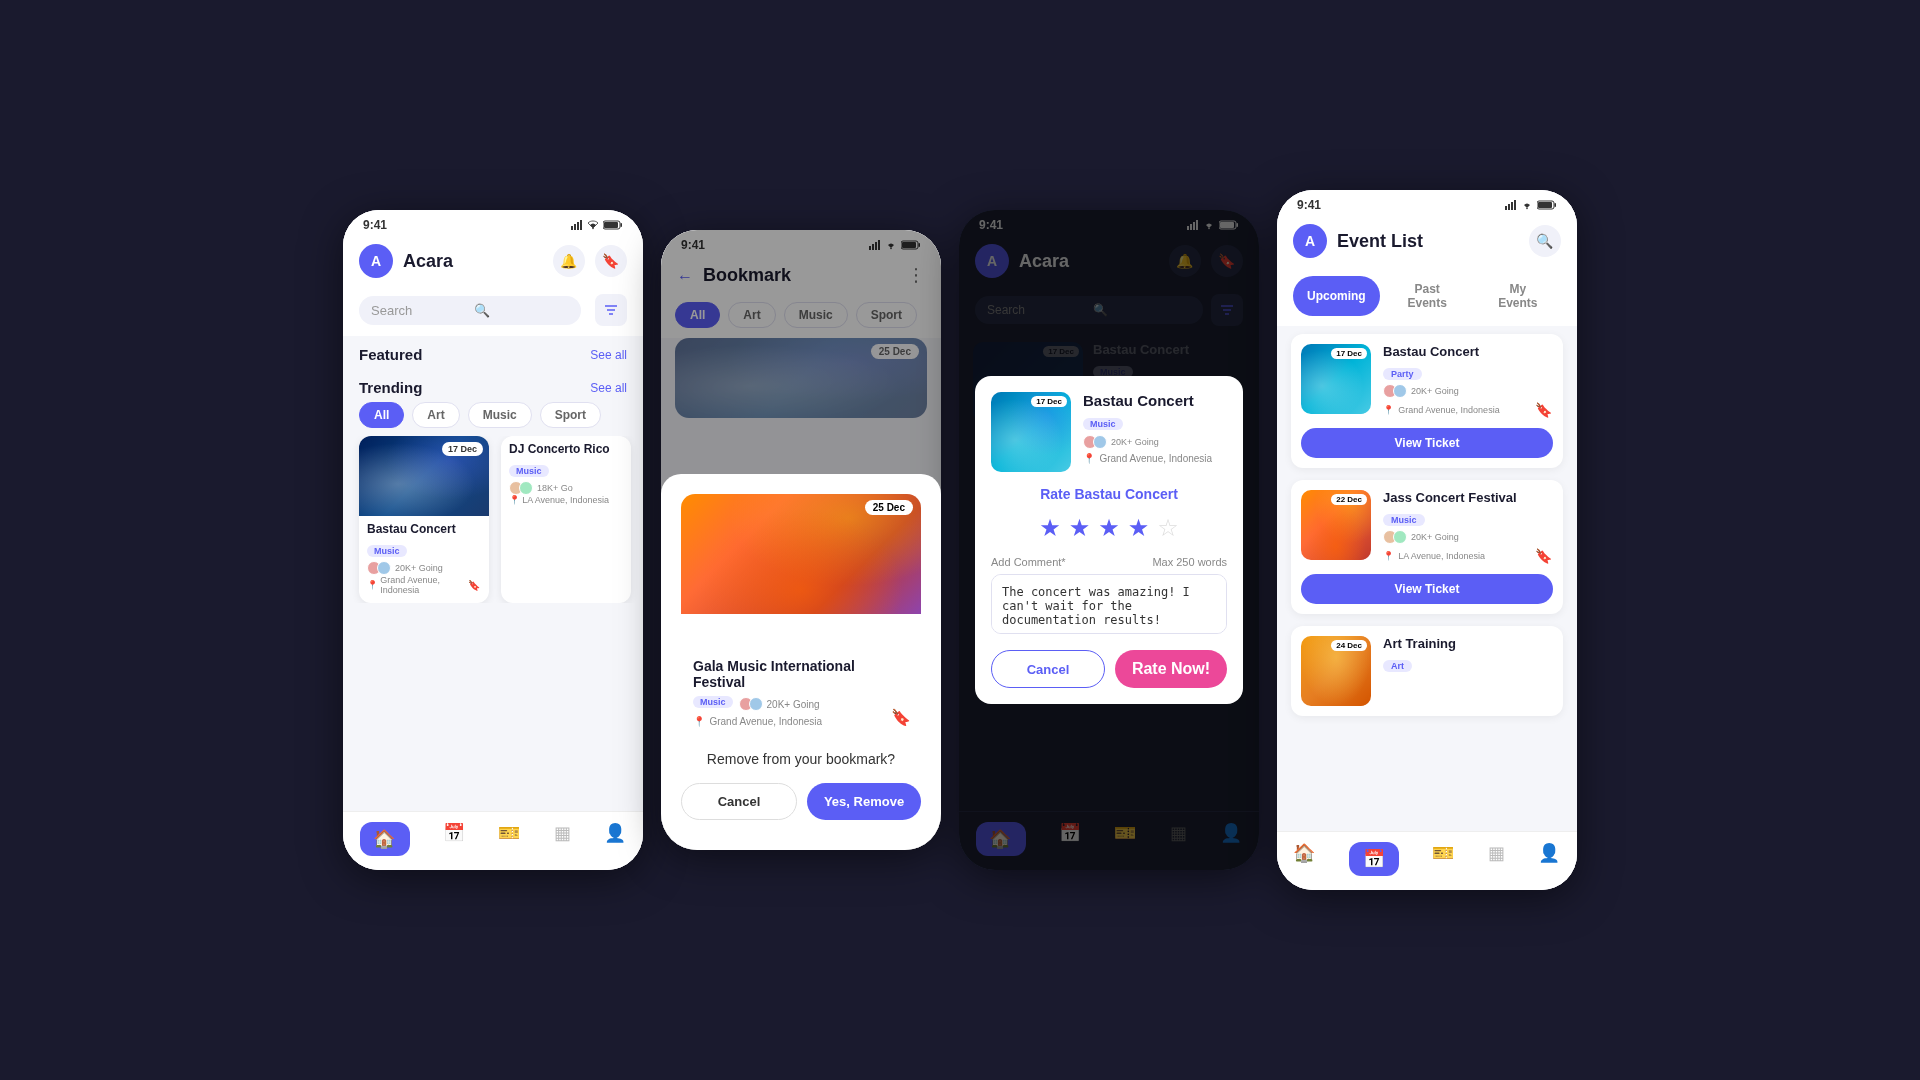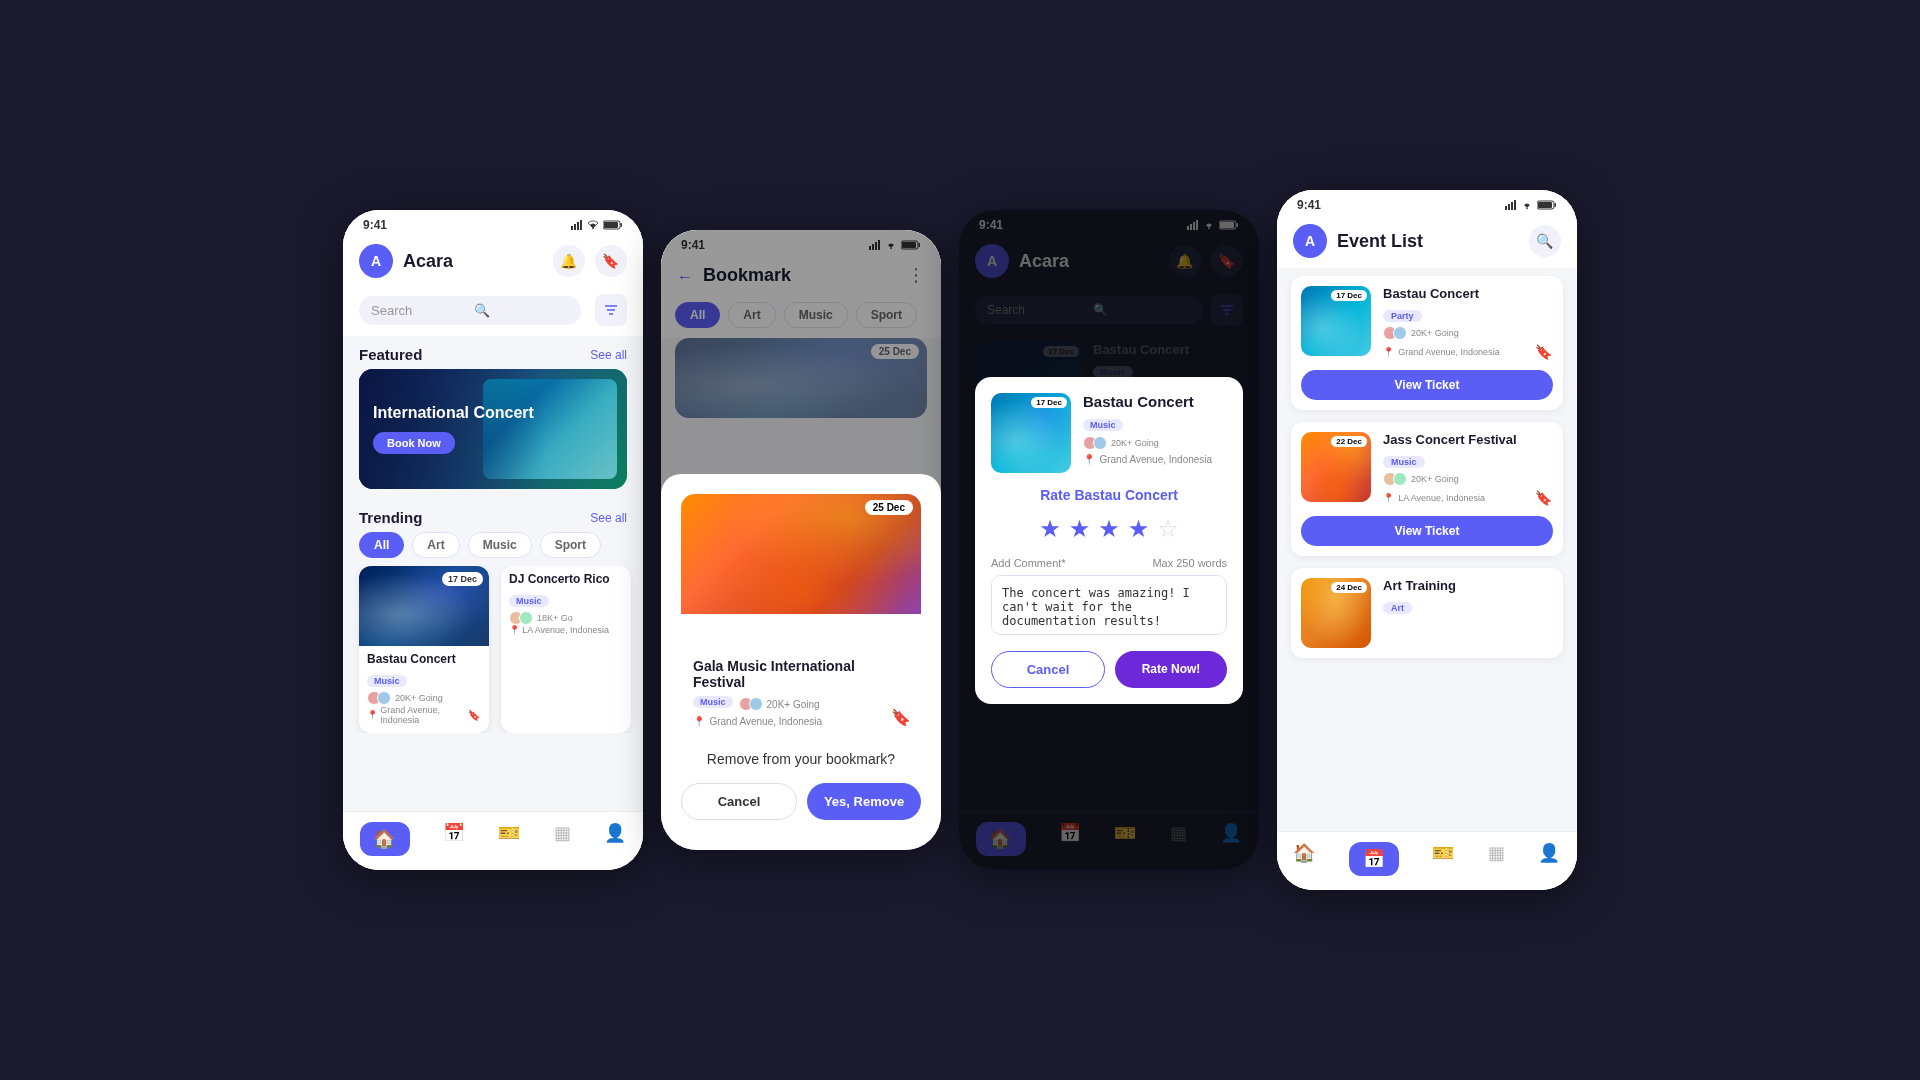--- a/index.html
+++ b/index.html
@@ -286,22 +286,22 @@
       height: 60px; margin-bottom: 12px;
     }
     .rate-actions { display: flex; gap: 10px; }
     .btn-cancel-rate {
       flex: 1; padding: 10px; border: 1.5px solid #5b5ef5;
       border-radius: 20px; background: #fff; color: #5b5ef5;
       font-size: 13px; font-weight: 600; cursor: pointer;
     }
     .btn-rate-now {
       flex: 1; padding: 10px; border: none;
-      border-radius: 20px; background: #6d28d9; color: #fff;
-      font-size: 12px; font-weight: 600; cursor: pointer;
+      border-radius: 20px; background: #ec4899; color: #fff;
+      font-size: 16px; font-weight: 600; cursor: pointer;
     }
 
     
     .p4 { width: 300px; }
     .p4 .phone-screen { background: #f5f6fa; height: 700px; }
     .p4 .status-bar { background: #fff; color: #333; }
 
     .p4-header {
       background: #fff; padding: 8px 16px 10px;
       display: flex; align-items: center; gap: 10px;
@@ -408,28 +408,20 @@
             </svg>
         </div>
       </div>
     </div>
 
     <div class="section-header">
       <span class="section-title">Featured</span>
       <span class="see-all">See all</span>
     </div>
 
-    <div class="featured-card">
-      <div style="position:absolute;inset:0;background:linear-gradient(120deg,#0d2060 0%,#1a5080 50%,#0d8060 100%);"></div>
-      <div class="concert-lights"></div>
-      <div class="featured-card-overlay">
-        <span class="featured-title">International Concert</span>
-        <button class="book-btn">Book Now</button>
-      </div>
-    </div>
 
     <div class="section-header">
       <span class="section-title">Trending</span>
       <span class="see-all">See all</span>
     </div>
 
     <div class="category-pills">
       <div class="pill active">All</div>
       <div class="pill">Art</div>
       <div class="pill">Music</div>
@@ -733,20 +725,25 @@
           </svg>
       </div>
     </div>
 
     <div class="p4-header">
       <div class="avatar-blue">A</div>
       <span class="p4-title">Event List</span>
       <div class="icon-btn">🔍</div>
     </div>
 
+    <div class="tabs-row">
+      <button class="tab-btn active">Upcoming</button>
+      <button class="tab-btn">Past Events</button>
+      <button class="tab-btn">My Events</button>
+    </div>
 
     <div class="event-list" style="height:calc(100% - 160px);overflow-y:auto;">
 
       <div class="el-card">
         <div class="el-card-inner">
           <div class="el-img el-img-1">
             <div style="position:absolute;inset:0;background:radial-gradient(ellipse at 30% 60%,rgba(255,255,255,0.3) 0%,transparent 60%);"></div>
             <div style="position:absolute;top:4px;right:4px;background:#fff;border-radius:6px;padding:1px 5px;font-size:8px;font-weight:700;">17 Dec</div>
           </div>
           <div class="el-info">

